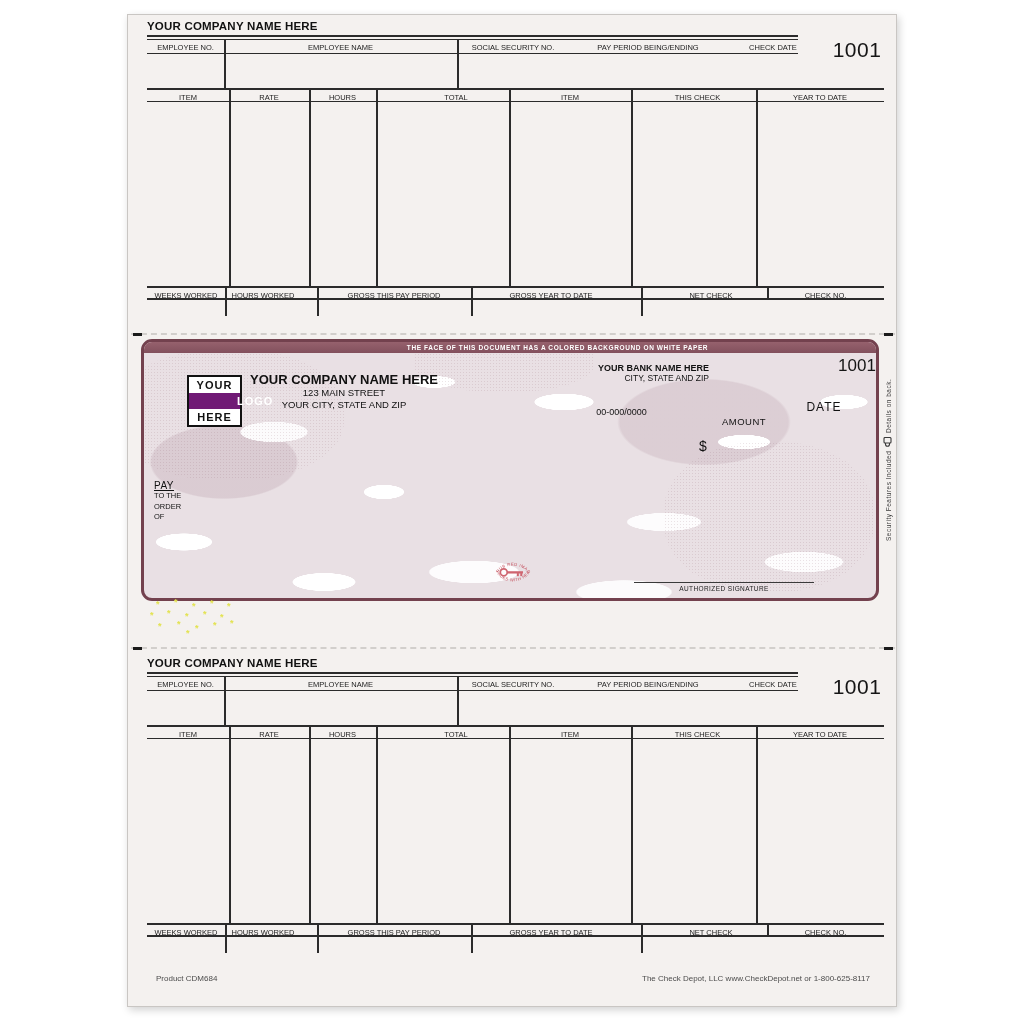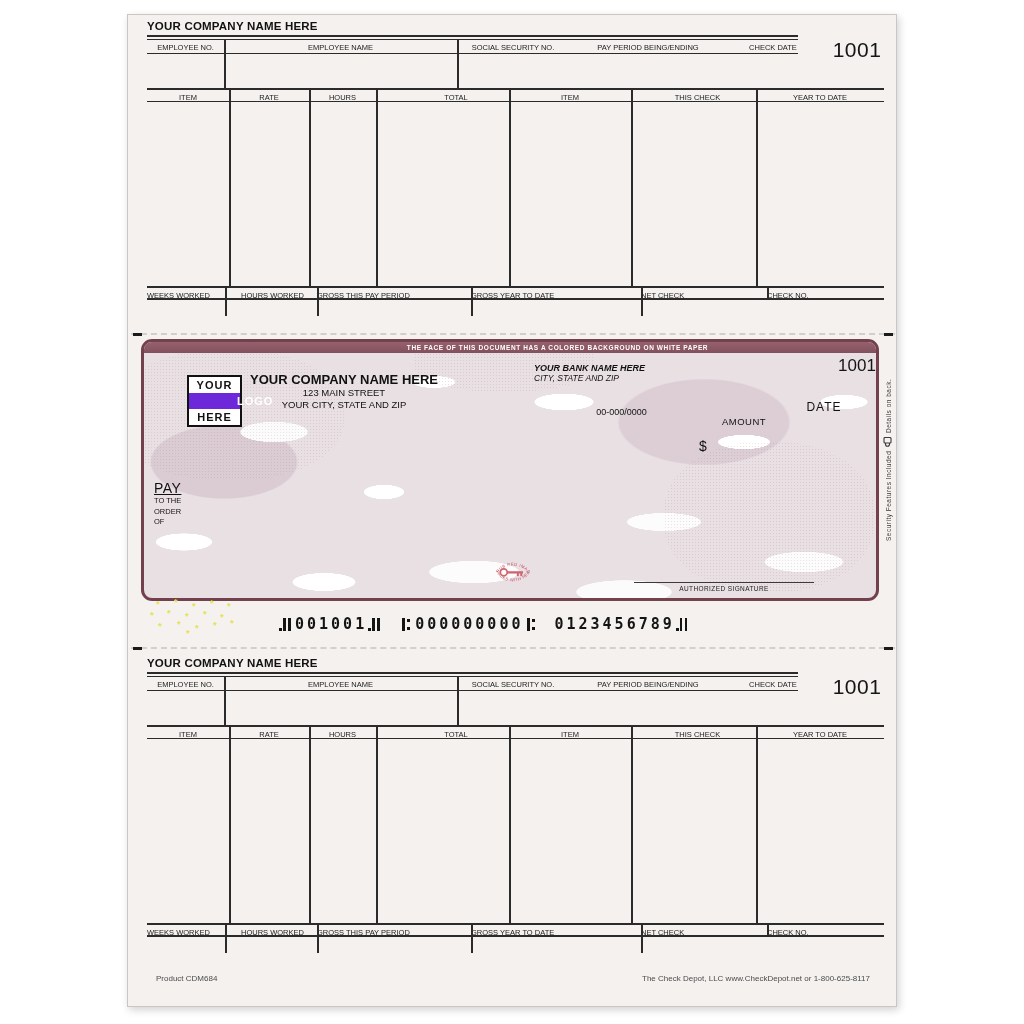--- a/index.html
+++ b/index.html
@@ -24,22 +24,22 @@
               font-size:21px; color:#151515; letter-spacing:.5px; }
   .iband { position:absolute; left:19px; top:69px; width:737px; height:14px;
            border-top:2px solid #2b2b2b; border-bottom:1.5px solid #2b2b2b; }
   .ic { position:absolute; top:2.5px; font-size:7.5px; color:#1b1b1b; text-align:center; }
   .ic0{left:0;width:82px} .ic1{left:82px;width:80px} .ic2{left:162px;width:67px} .ic3{left:229px;width:160px}
   .ic4{left:362px;width:122px} .ic5{left:484px;width:133px} .ic6{left:609px;width:128px}
   .iv{top:69px;height:198px}
   .iv1{left:101px}.iv2{left:181px}.iv3{left:248px}.iv4{left:381px}.iv5{left:503px}.iv6{left:628px}
   .wband { position:absolute; left:19px; top:267px; width:737px; height:14px;
            border-top:2px solid #2b2b2b; border-bottom:2px solid #2b2b2b; }
-  .wc { position:absolute; top:2.5px; font-size:7.5px; color:#1b1b1b; text-align:left; white-space:nowrap; }
-  .wc0{left:0;width:78px}.wc1{left:94px;width:92px}.wc2{left:170px;width:154px}
+  .wc { position:absolute; top:2.5px; font-size:7.5px; color:#1b1b1b; text-align:center; white-space:nowrap; }
+  .wc0{left:0;width:78px}.wc1{left:70px;width:92px}.wc2{left:170px;width:154px}
   .wc3{left:324px;width:160px}.wc4{left:494px;width:140px}.wc5{left:620px;width:117px}
   .wv{top:267px;height:14px} .wv1{left:97px}.wv2{left:189px}.wv3{left:343px}.wv4{left:513px}.wv5{left:639px}
   .bv{top:281px;height:16px} .bv1{left:97px}.bv2{left:189px}.bv3{left:343px}.bv4{left:513px}
 
   
   .perf { position:absolute; left:3px; width:764px; border-top:2px dashed #d2cfcc; }
   .perf-1{top:318px} .perf-2{top:632px}
   .perf::before,.perf::after { content:""; position:absolute; top:-2px; width:9px; height:2.5px; background:#1a1a1a; }
   .perf::before{left:2px} .perf::after{right:2px}
 
@@ -66,36 +66,36 @@
               background-size:3px 3px; opacity:.3; border-radius:45%; }
   .ht1{left:-30px;top:8px;width:230px;height:130px}
   .ht2{left:520px;top:100px;width:210px;height:150px}
   .ht3{left:270px;top:-10px;width:180px;height:60px}
   .band { position:absolute; left:0; top:0; width:100%; height:11px; line-height:11px;
           background:linear-gradient(#96616d,#82505d); color:#fff; font-size:6.5px; font-weight:bold;
           letter-spacing:.6px; text-align:center; text-indent:95px; white-space:nowrap; }
   .logo-box { position:absolute; left:43px; top:33px; width:55px; height:52px; border:2px solid #111;
               background:#fff; text-align:center; font-weight:bold; font-size:11px; letter-spacing:1px; color:#111; }
   .logo-box div { height:16px; line-height:16px; }
-  .logo-box .inv { background:#6d28d9; color:#fff;padding-left:48px; }
+  .logo-box .inv { background:#701a75; color:#fff;padding-left:48px; }
   .co { position:absolute; left:100px; top:30px; width:200px; text-align:center; color:#111; }
   .co-name { font-weight:bold; font-size:13px; white-space:nowrap; }
   .co-adr { font-size:9.5px; line-height:12px; }
-  .bank { position:absolute; left:390px; top:21px; width:175px; text-align:left; color:#111;font-style:italic; }
+  .bank { position:absolute; left:390px; top:21px; width:175px; text-align:right; color:#111; }
   .bank-name { font-weight:bold; font-size:9px; white-space:nowrap; }
   .bank-adr { font-size:8.5px; line-height:11px; }
   .fraction { position:absolute; left:430px; top:65px; width:95px; text-align:center; font-size:9px; color:#111; }
   .chk-no { position:absolute; left:672px; top:14px; width:82px; text-align:center; font-size:17px; color:#151515; }
   .date-lbl { position:absolute; left:650px; top:58px; width:60px; text-align:center; font-size:12px;
               letter-spacing:1px; color:#111; }
   .amount-lbl { position:absolute; left:565px; top:74px; width:70px; text-align:center; font-size:9.5px;
                 letter-spacing:.5px; color:#111; }
   .dollar { position:absolute; left:555px; top:96px; font-size:14px; color:#111; }
   .payee { position:absolute; left:10px; top:138px; color:#111; }
-  .payee .p0 { font-size:14px; letter-spacing:.5px;text-decoration:underline; }
+  .payee .p0 { font-size:10px; letter-spacing:.5px;text-decoration:underline; }
   .payee .px { font-size:7.5px; line-height:10.5px; }
   .sig { position:absolute; left:490px; top:240px; width:180px; }
   .sig-rule { border-top:1.5px solid #3a3a3a; }
   .sig-lbl { margin-top:2px; text-align:center; font-size:6.5px; letter-spacing:.4px; color:#222; }
   .emblem { position:absolute; left:346px; top:208px; width:46px; height:40px; }
 
   
   .sec-vertical { position:absolute; left:753px; top:328px; height:234px; width:14px;
                   writing-mode:vertical-rl; transform:rotate(180deg);
                   display:flex; align-items:center; justify-content:center;
@@ -249,32 +249,20 @@
       <i style="left:37px;top:14px"></i>
       <i style="left:55px;top:12px"></i>
     <i style="left:72px;top:15px"></i>
       <i style="left:10px;top:24px"></i>
       <i style="left:29px;top:22px"></i>
     <i style="left:47px;top:26px"></i>
       <i style="left:65px;top:23px"></i>
       <i style="left:82px;top:21px"></i>
     <i style="left:38px;top:31px"></i>
   </div>
-  <div class="micr">
-    <span class="msym onus"></span>
-      <span>001001</span>
-      <span class="msym onus"></span>
-    <span class="gap"></span>
-    <span class="msym transit"></span>
-      <span>000000000</span>
-      <span class="msym transit"></span>
-    <span class="gap"></span>
-    <span>0123456789</span>
-      <span class="msym onus"></span>
-  </div>
 
   <div class="perf perf-2"></div>
 
   <section class="stub stub-bottom">
     <div class="co-line">YOUR COMPANY NAME HERE</div>
     <div class="hband">
       <span class="hc hc0">EMPLOYEE NO.</span>
       <span class="hc hc1">EMPLOYEE NAME</span>
       <span class="hc hc2">SOCIAL SECURITY NO.</span>
       <span class="hc hc3">PAY PERIOD BEING/ENDING</span>

